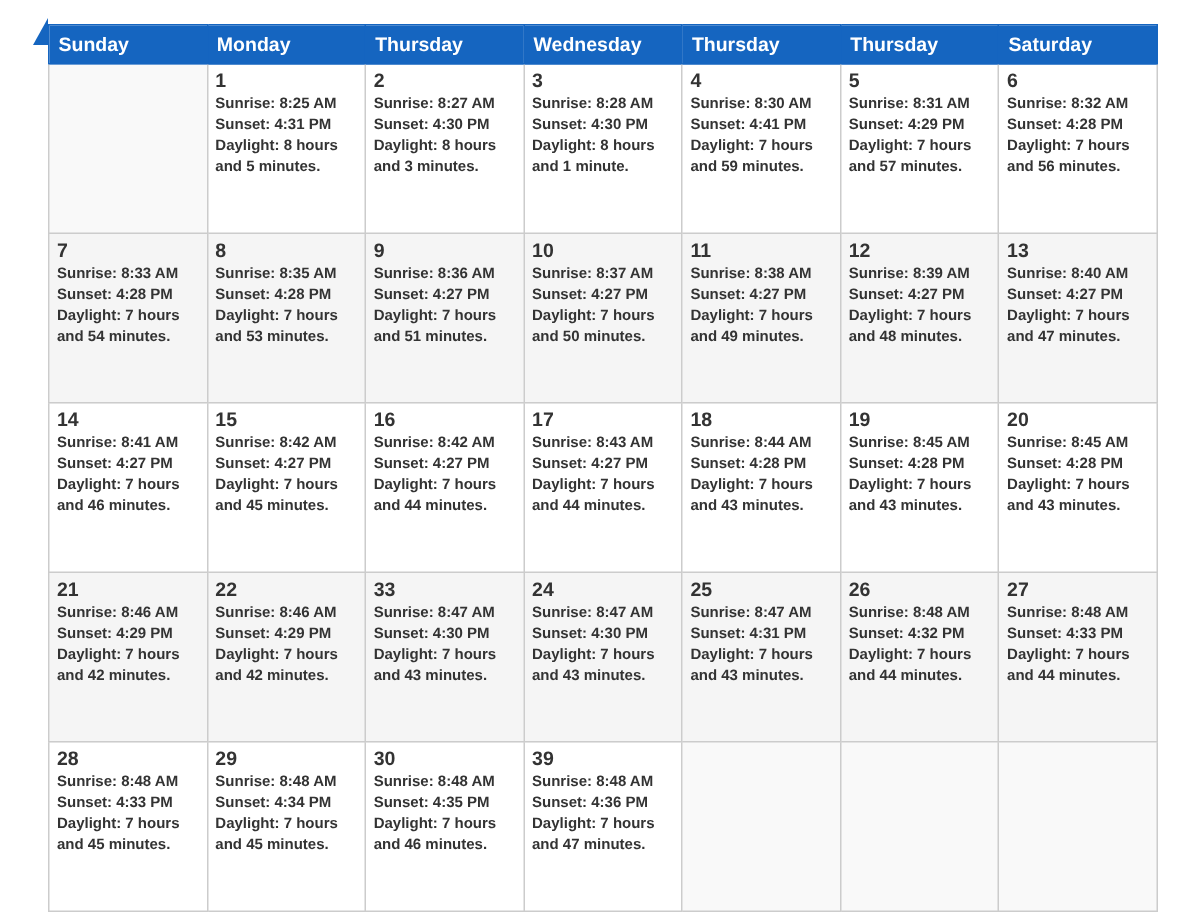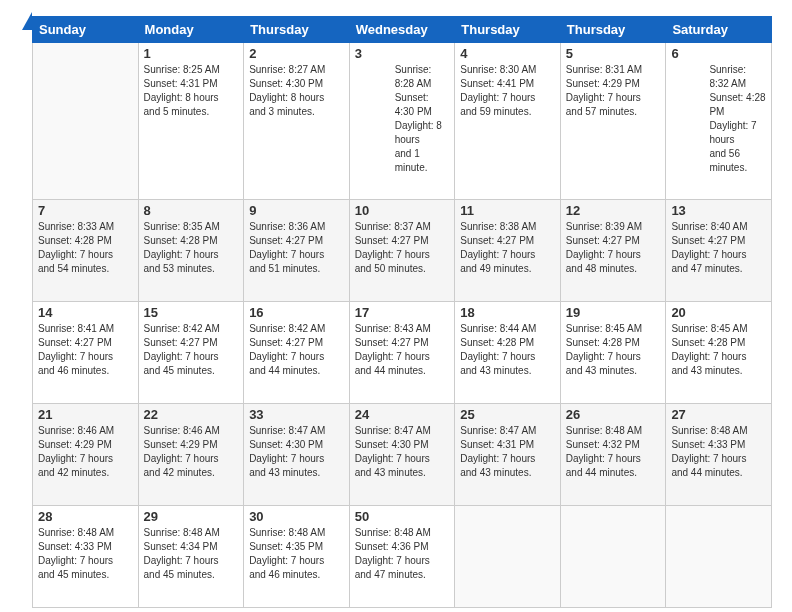--- a/index.html
+++ b/index.html
@@ -92,20 +92,21 @@
       font-size: 13px;
       font-weight: bold;
       color: #333;
       display: block;
       margin-bottom: 2px;
     }
     .day-info {
       font-size: 10px;
       color: #333;
       line-height: 1.4;
+      font-weight: bold;
     }
     .empty-cell {
       background: #f9f9f9;
     }
     .row-shaded td {
       background: #f5f5f5;
     }
   </style>
 </head>
 <body>
@@ -149,42 +150,42 @@
           </td>
           <td>
             <span class="day-number">2</span>
             <div class="day-info" style="white-space: pre-line;">Sunrise: 8:27 AM
 Sunset: 4:30 PM
 Daylight: 8 hours
 and 3 minutes.</div>
           </td>
           <td>
             <span class="day-number">3</span>
-            <div class="day-info" style="white-space: pre-line; margin-left: 40px;">Sunrise: 8:28 AM
+            <div class="day-info" style="white-space: pre-line;">Sunrise: 8:28 AM
 Sunset: 4:30 PM
 Daylight: 8 hours
 and 1 minute.</div>
           </td>
           <td>
             <span class="day-number">4</span>
             <div class="day-info" style="white-space: pre-line;">Sunrise: 8:30 AM
 Sunset: 4:41 PM
 Daylight: 7 hours
 and 59 minutes.</div>
           </td>
           <td>
             <span class="day-number">5</span>
             <div class="day-info" style="white-space: pre-line;">Sunrise: 8:31 AM
 Sunset: 4:29 PM
 Daylight: 7 hours
 and 57 minutes.</div>
           </td>
           <td>
             <span class="day-number">6</span>
-            <div class="day-info" style="white-space: pre-line; margin-left: 38px;">Sunrise: 8:32 AM
+            <div class="day-info" style="white-space: pre-line;">Sunrise: 8:32 AM
 Sunset: 4:28 PM
 Daylight: 7 hours
 and 56 minutes.</div>
           </td>
         </tr>
         <tr class="row-shaded">
           <td>
             <span class="day-number">7</span>
             <div class="day-info" style="white-space: pre-line;">Sunrise: 8:33 AM
 Sunset: 4:28 PM
@@ -352,21 +353,21 @@
 and 45 minutes.</div>
           </td>
           <td>
             <span class="day-number">30</span>
             <div class="day-info" style="white-space: pre-line;">Sunrise: 8:48 AM
 Sunset: 4:35 PM
 Daylight: 7 hours
 and 46 minutes.</div>
           </td>
           <td>
-            <span class="day-number">50</span>
+            <span class="day-number">39</span>
             <div class="day-info" style="white-space: pre-line;">Sunrise: 8:48 AM
 Sunset: 4:36 PM
 Daylight: 7 hours
 and 47 minutes.</div>
           </td>
           <td class="empty-cell"></td>
           <td class="empty-cell"></td>
           <td class="empty-cell"></td>
         </tr>
       </tbody>

